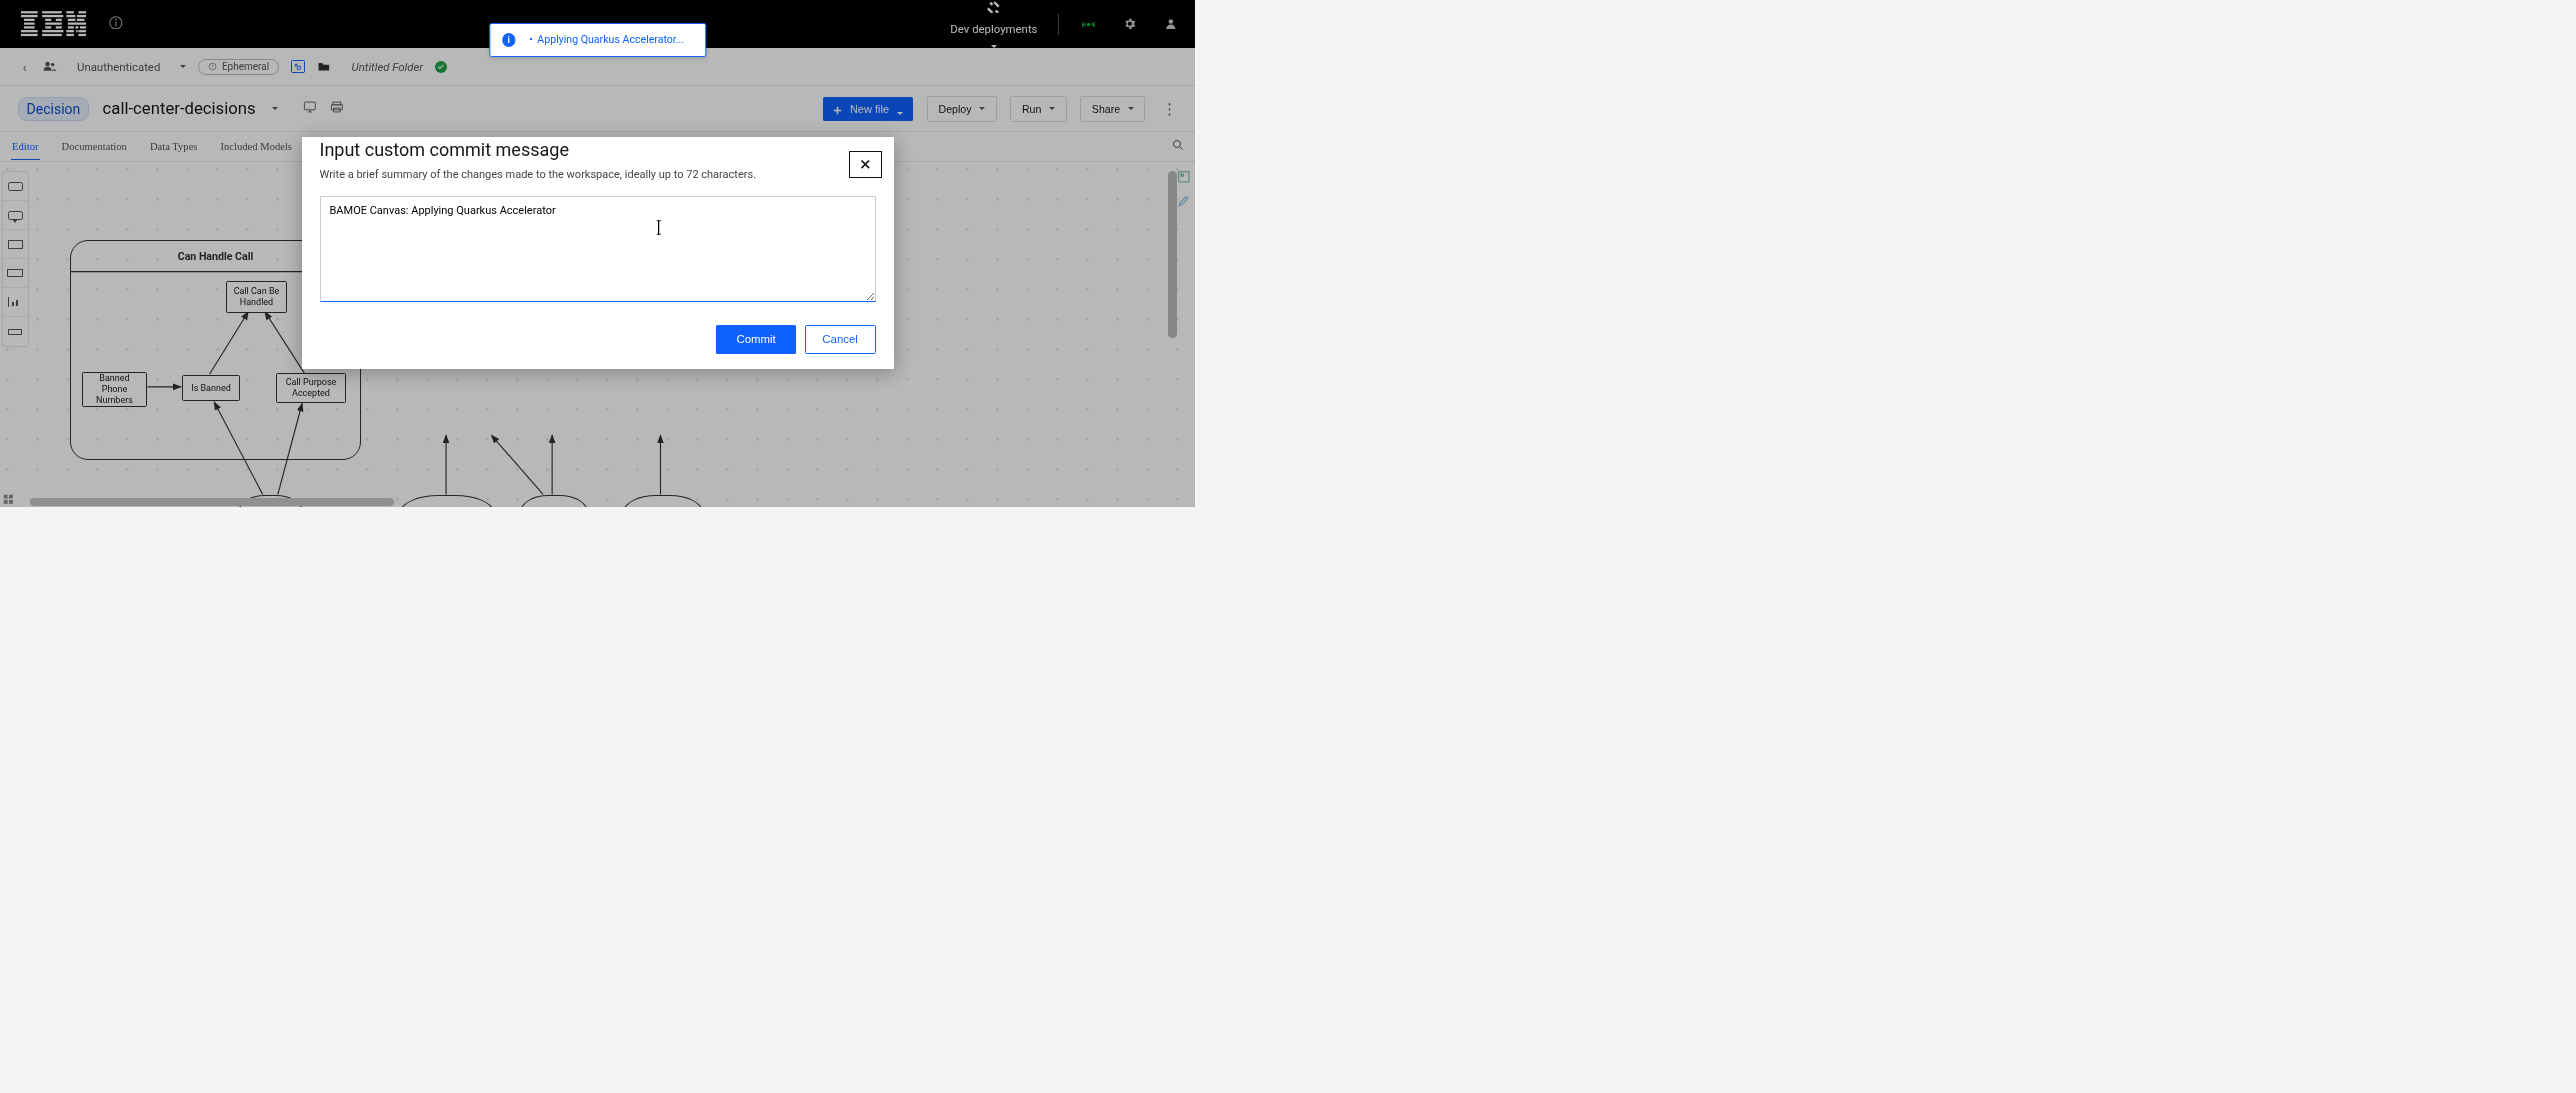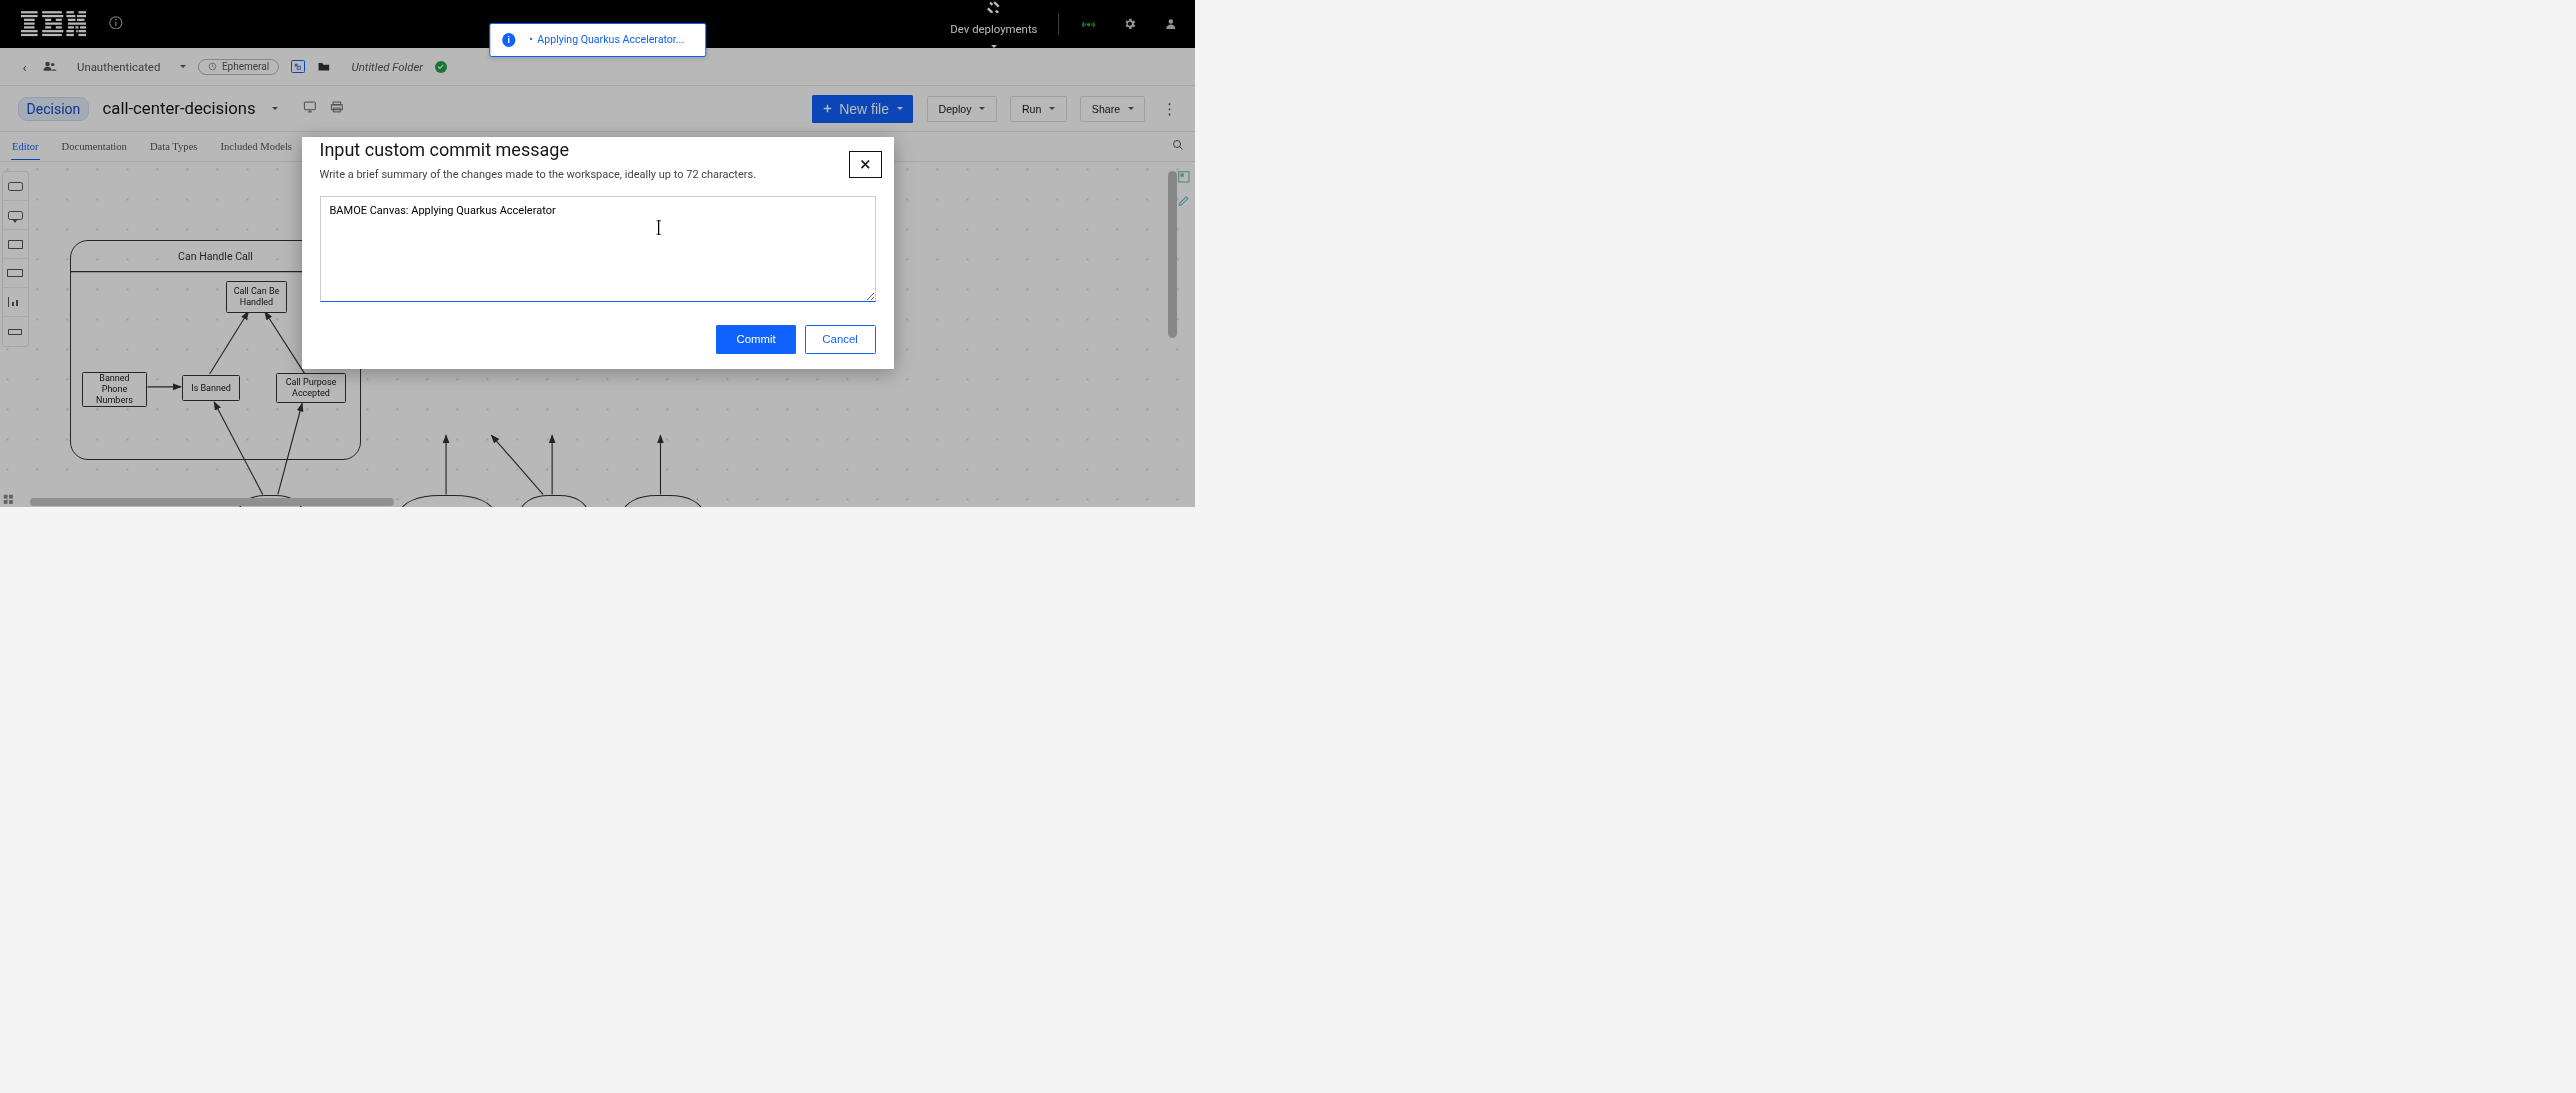--- a/index.html
+++ b/index.html
@@ -87,21 +87,21 @@
     border-bottom: 0.8px solid #e8e8e8;
   }
   .decision-badge {
     background:#e7effd; border:0.8px solid #cdd9f3; border-radius:9px;
     padding: 3px 7.6px; font-size: 14px; color:#0f4bcc;
   }
   .file-title { font-size: 16.7px; color:#161616; }
   .title-spacer { flex:1; }
   .primary-btn {
     background:#0f62fe; color:#fff; border:none; padding: 6px 10.6px;
-    display:flex; align-items:center; gap:7.6px; font-size:14px; cursor:pointer;
+    display:flex; align-items:flex-end; gap:7.6px; font-size:11px; cursor:pointer;
     border-radius: 1.5px;
   }
   .ghost-btn {
     background:#fff; border:0.8px solid #ddd; padding: 6px 10.6px;
     display:flex; align-items:center; gap:7.6px; font-size:10.6px; cursor:pointer; color:#161616;
     border-radius: 1.5px;
   }
   .kebab { font-size:15px; color:#555; cursor:pointer; padding: 0 3px;}
 
   
@@ -166,21 +166,21 @@
     position:absolute; left:0; top:0; height:7.6px; width:364px;
     background:#c8c8c8; border-radius:3.8px; cursor:pointer;
   }
   .corner-grip { position:absolute; left:3px; bottom:3px; width:10.6px;height:10.6px; }
 
   
   .diagram { position:absolute; left:50px; top:46px; }
   .group-box {
     position:absolute; border:1.1px solid #333; border-radius:18px;
   }
-  .group-title { position:absolute; top:9px; left:0; right:0; text-align:center; font-size:10.6px;color:#333;}
+  .group-title { position:absolute; top:9px; left:0; right:0; text-align:center; font-size:10.6px;color:#333;font-weight:bold;}
   .node {
     position:absolute; border:1.1px solid #333; background:#fff;
     font-size:9px; line-height:1.2; display:flex;align-items:center;justify-content:center;
     text-align:center; padding:3px;
   }
   .node.rect { border-radius:1.5px; }
   .oval {
     position:absolute; border:1.1px solid #333; background:#fff;
     border-radius:50%/60%; font-size:10px; display:flex;align-items:center;justify-content:center;
     height:35px;

